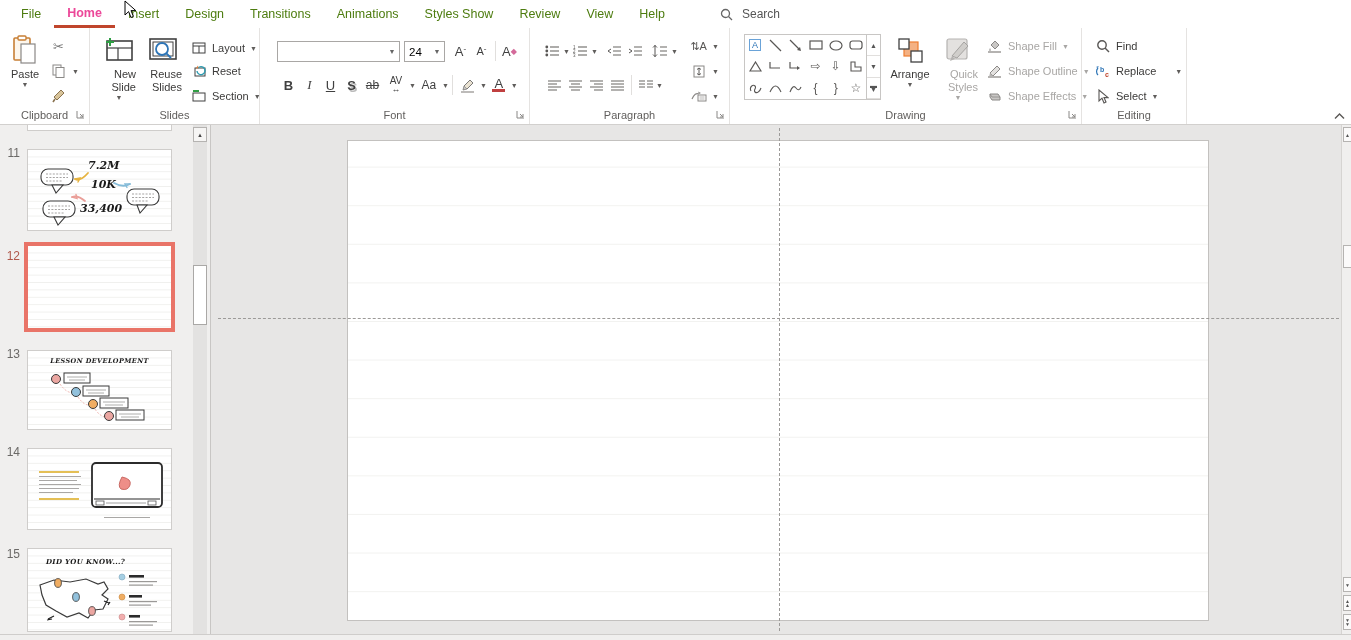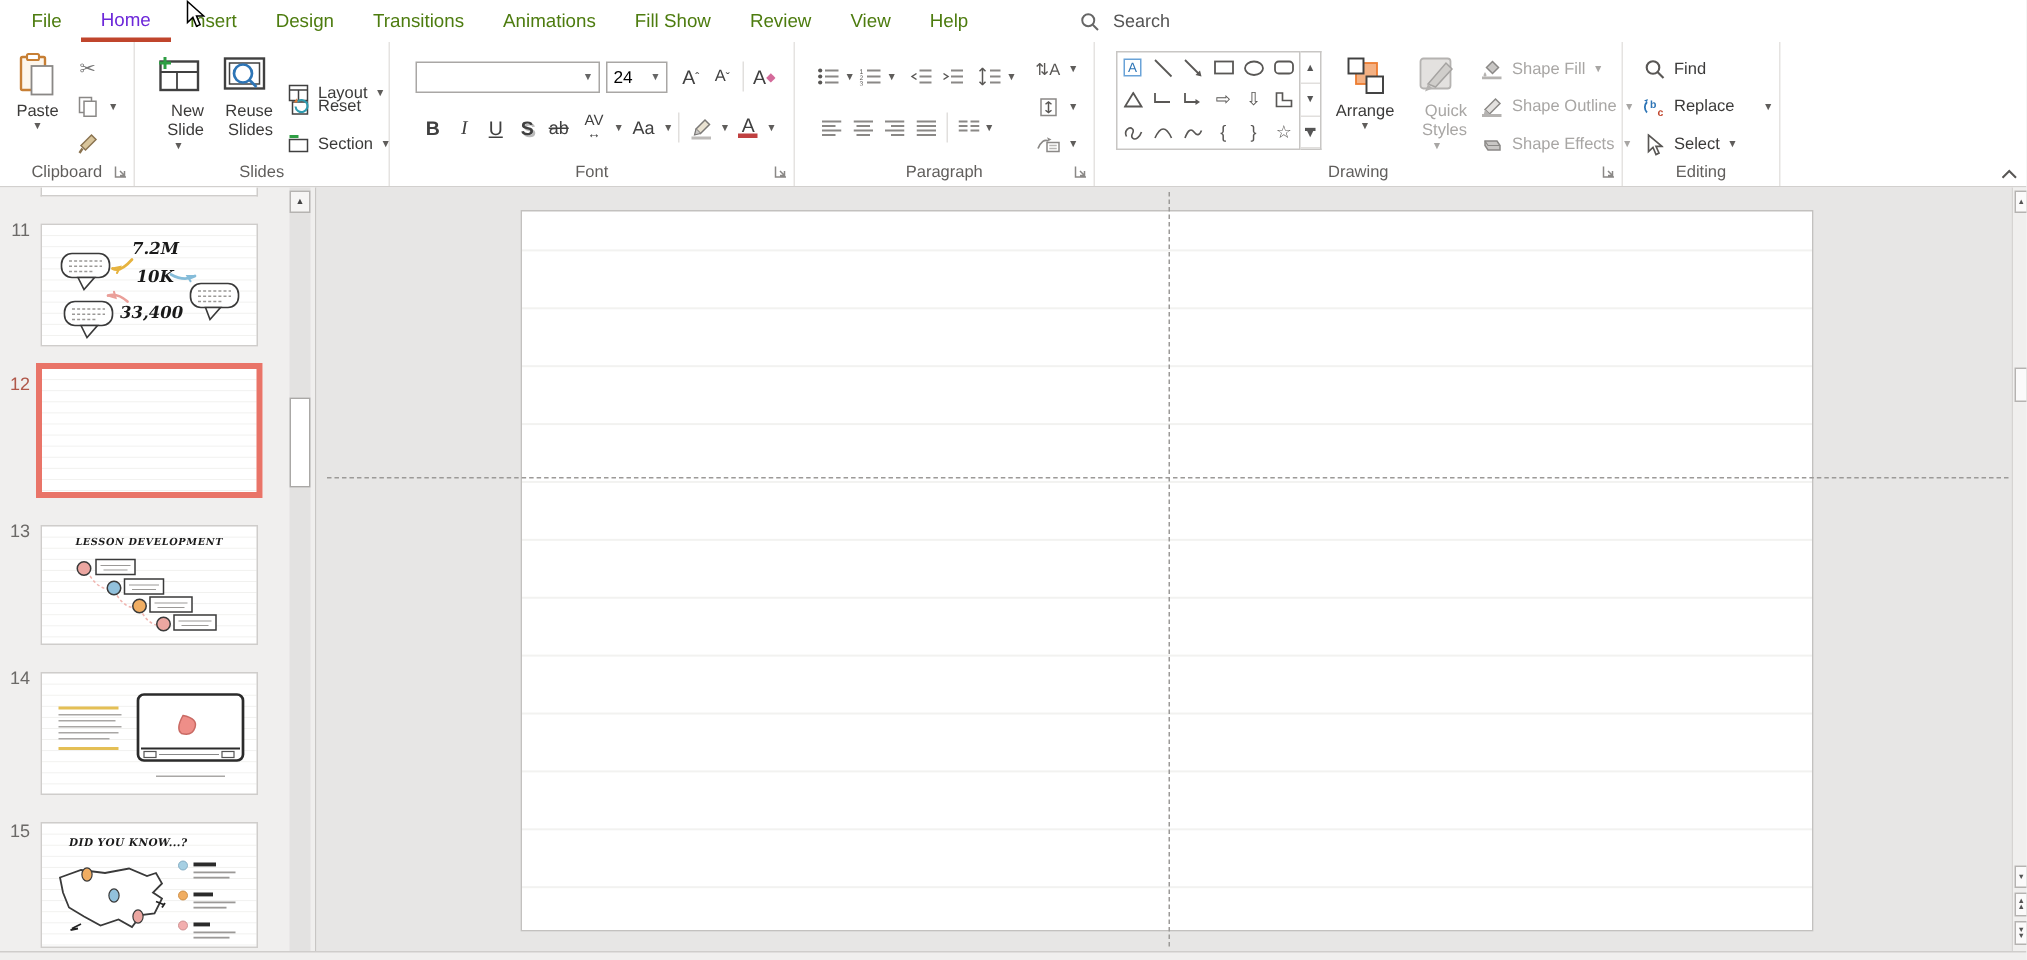--- a/index.html
+++ b/index.html
@@ -3,21 +3,21 @@
 <meta charset="utf-8">
 <style>
   *{margin:0;padding:0;box-sizing:border-box;}
   html,body{width:1351px;height:640px;overflow:hidden;}
   body{font-family:"Liberation Sans","DejaVu Sans",sans-serif;background:#fff;color:#3b3a39;position:relative;font-size:12px;}
   svg{display:block;}
 
   
   .topbar{position:absolute;left:0;top:0;width:1351px;height:28px;background:#fff;display:flex;align-items:stretch;}
   .tab{padding:0 13px;display:flex;align-items:center;font-size:12.5px;color:#4d7c0f;cursor:default;}
-  .tab.sel{border-bottom:3px solid #c0452c;font-weight:normal;color:#6d28d9;}
+  .tab.sel{border-bottom:3px solid #c0452c;font-weight:bold;color:#ec4899;}
   .searchbox{position:absolute;left:720px;top:0;height:28px;display:flex;align-items:center;gap:9px;color:#555;}
   .tb-right{position:absolute;right:8px;top:3px;height:22px;display:flex;gap:6px;}
   .pillbtn{border:1px solid #e1dfdd;border-radius:2px;display:flex;align-items:center;gap:5px;padding:0 9px;color:#c0452c;font-size:12.5px;background:#fff;}
   .cursor{position:absolute;left:124px;top:0px;}
 
   
   .ribbon{position:absolute;left:0;top:28px;width:1351px;height:97px;background:#fff;border-bottom:1px solid #d2d0ce;}
   .g{position:absolute;top:0;height:96px;border-right:1px solid #e5e3e1;}
   .glabel{position:absolute;bottom:3px;left:0;right:0;text-align:center;font-size:11px;color:#605e5c;}
   .launcher{position:absolute;right:4px;bottom:5px;}
@@ -71,21 +71,21 @@
 </head>
 <body>
 
 <div class="topbar">
   <div class="tab" style="margin-left:8px">File</div>
   <div class="tab sel">Home</div>
   <div class="tab">Insert</div>
   <div class="tab">Design</div>
   <div class="tab">Transitions</div>
   <div class="tab">Animations</div>
-  <div class="tab">Fill Show</div>
+  <div class="tab">Styles Show</div>
   <div class="tab">Review</div>
   <div class="tab">View</div>
   <div class="tab">Help</div>
 
   <div class="searchbox">
     <svg width="13" height="13" viewBox="0 0 13 13">
         <circle cx="5.5" cy="5.5" r="4" fill="none" stroke="#666" stroke-width="1.3"></circle>
         <line x1="8.5" y1="8.5" x2="12" y2="12" stroke="#666" stroke-width="1.3"></line>
       </svg>
     <span>Search</span>
@@ -156,21 +156,21 @@
       <div class="bicon">
         <svg width="30" height="26" viewBox="0 0 30 26">
             <rect x="2" y="2" width="26" height="20" fill="#fff" stroke="#404040" stroke-width="1.6"></rect>
             <rect x="5" y="5" width="20" height="14" fill="none" stroke="#404040" stroke-width="1"></rect>
             <circle cx="14" cy="12" r="6" fill="none" stroke="#2e75b6" stroke-width="1.8"></circle>
             <line x1="18" y1="16" x2="23" y2="21" stroke="#2e75b6" stroke-width="1.8"></line>
           </svg>
       </div>
       <span style="width:38px">Reuse Slides</span>
     </div>
-    <div class="smallbtn" style="left:100px;top:24px">
+    <div class="smallbtn" style="left:100px;top:10px">
       <span class="sicon">
         <svg width="14" height="12" viewBox="0 0 14 12">
             <rect x="1" y="1" width="12" height="10" fill="#fff" stroke="#404040"></rect>
             <line x1="1" y1="4" x2="13" y2="4" stroke="#404040"></line>
             <line x1="7" y1="4" x2="7" y2="11" stroke="#404040"></line>
           </svg>
       </span>
       <span>Layout</span>
       <span class="dd">▼</span>
     </div>

